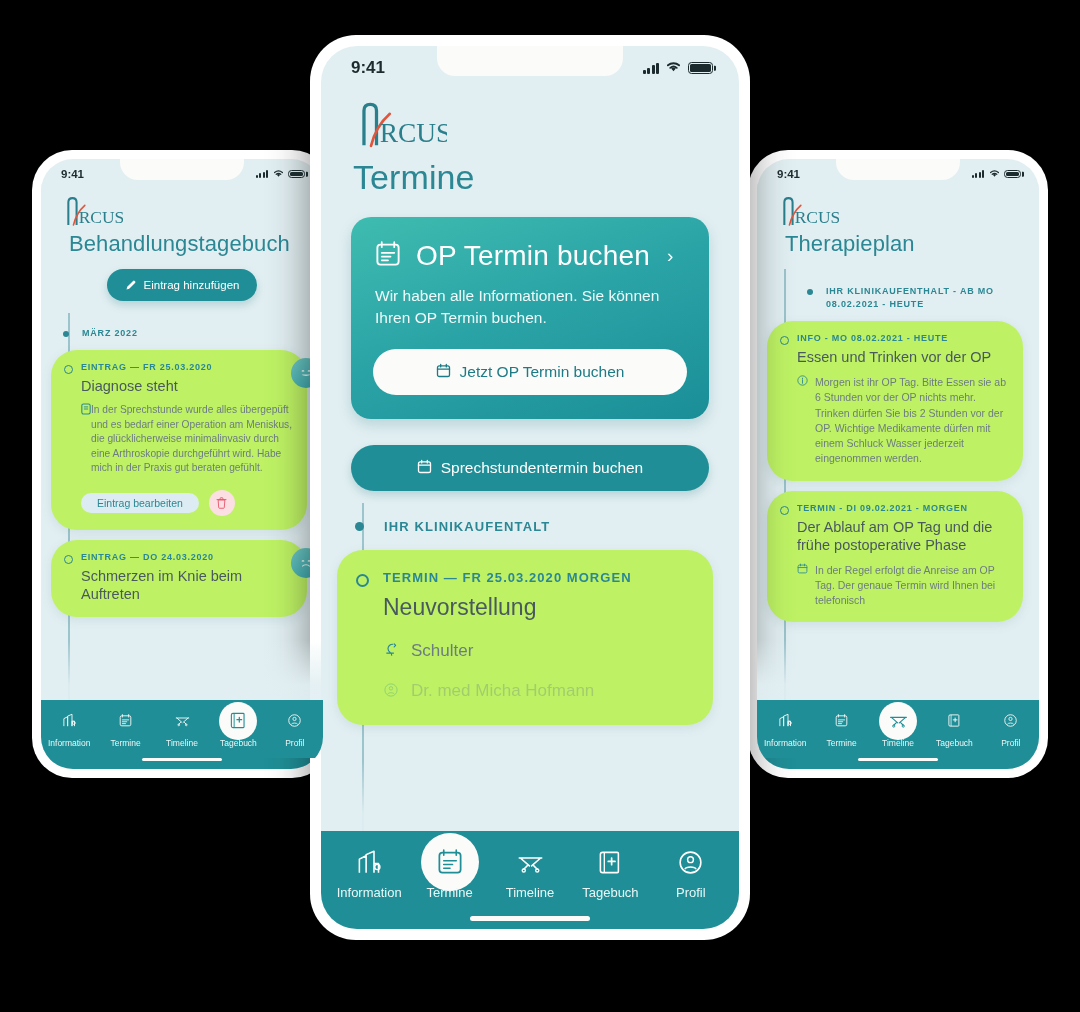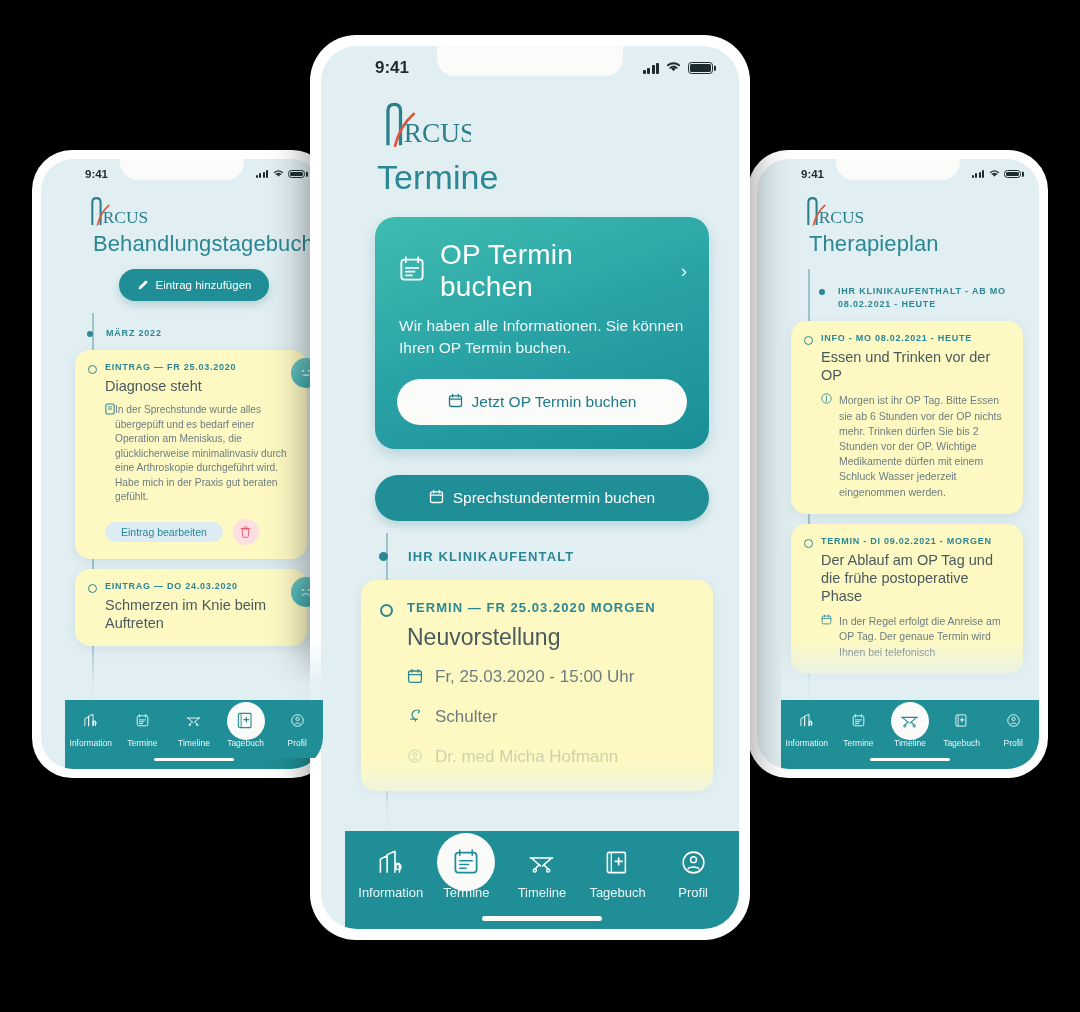--- a/index.html
+++ b/index.html
@@ -19,21 +19,21 @@
     padding: 11px;
     box-shadow: 0 16px 42px rgba(0,0,0,0.45);
   }
   .phone.side { border-radius: 40px; padding: 9px; }
   .screen {
     position: relative;
     width: 100%; height: 100%;
     border-radius: 36px;
     overflow: hidden;
     background: #e2eff2;
-    display: flex; flex-direction: column; padding-left: 24px;
+    display: flex; flex-direction: column;
   }
   .phone.side .screen { border-radius: 32px; }
 
   #phone-left  { left: 32px;  top: 150px;  width: 300px; height: 628px; }
   #phone-right { left: 748px; top: 150px;  width: 300px; height: 628px; }
   #phone-mid   { left: 310px; top: 35px;   width: 440px; height: 905px; }
 
   
   .notch {
     position: absolute; top: 0; left: 50%; transform: translateX(-50%);
@@ -132,21 +132,21 @@
     width: 9px; height: 9px; border-radius: 50%; background: #2a8793; flex: none;
   }
   .phone.side .dot-filled { width: 6px; height: 6px; }
   .tl-section span.label {
     margin-left: 20px; color: #2a8793; font-size: 13px; font-weight: bold;
     letter-spacing: 1.1px; text-transform: uppercase;
   }
   .phone.side .tl-section span.label { margin-left: 13px; font-size: 9px; letter-spacing: .8px; line-height: 1.45; }
 
   .tl-card {
-    position: relative; background: #fef9c3; border-radius: 15px;
+    position: relative; background: #bef264; border-radius: 26px;
     box-shadow: 0 3px 11px rgba(30,90,100,.10);
   }
   #phone-mid .tl-card { margin: 16px 26px 0 16px; padding: 20px 22px 24px 46px; }
   .phone.side .tl-card { margin: 10px 16px 0 10px; padding: 12px 14px 14px 30px; }
 
   .ring {
     position:absolute; border-radius:50%; border: 2.2px solid #2a8793; background: transparent;
   }
   #phone-mid .ring { width: 13px; height: 13px; left: 19px; top: 24px; }
   .phone.side .ring { width: 9px; height: 9px; left: 13px; top: 15px; border-width: 1.8px; }
@@ -582,29 +582,20 @@
 
           <div class="tl-section">
             <span class="dot-filled"></span>
             <span class="label">IHR KLINIKAUFENTALT</span>
           </div>
 
           <div class="tl-card">
             <span class="ring"></span>
             <div class="tl-kicker">TERMIN — FR 25.03.2020 MORGEN</div>
             <div class="tl-title">Neuvorstellung</div>
-            <div class="tl-row">
-              <span class="ic">
-                <svg width="16" height="16" viewBox="0 0 16 16">
-                    <rect x="1.6" y="3" width="12.8" height="11.4" rx="2" stroke="#2a8793" stroke-width="1.3" fill="none"></rect>
-                    <path d="M1.6 6.6h12.8M5 1.6v2.6M11 1.6v2.6" stroke="#2a8793" stroke-width="1.3" stroke-linecap="round"></path>
-                  </svg>
-              </span>
-              <span>Fr, 25.03.2020 - 15:00 Uhr</span>
-            </div>
             <div class="tl-row" style="margin-top:20px;">
               <span class="ic">
                 <svg width="16" height="16" viewBox="0 0 18 18">
                     <path d="M11 2.5c-3 0-5.4 2.2-5.4 5 0 2 1.1 3.2 2.6 4.4 1.2 1 1.6 1.7 1.6 2.9M4.2 12.5h7.6" stroke="#2a8793" stroke-width="1.3" fill="none" stroke-linecap="round"></path>
                     <path d="M12.6 2.2l1.6 1.7-1.6 1.7" stroke="#2a8793" stroke-width="1.3" fill="none" stroke-linecap="round" stroke-linejoin="round"></path>
                   </svg>
               </span>
               <span>Schulter</span>
             </div>
             <div class="tl-row" style="margin-top:20px;opacity:.32;">

